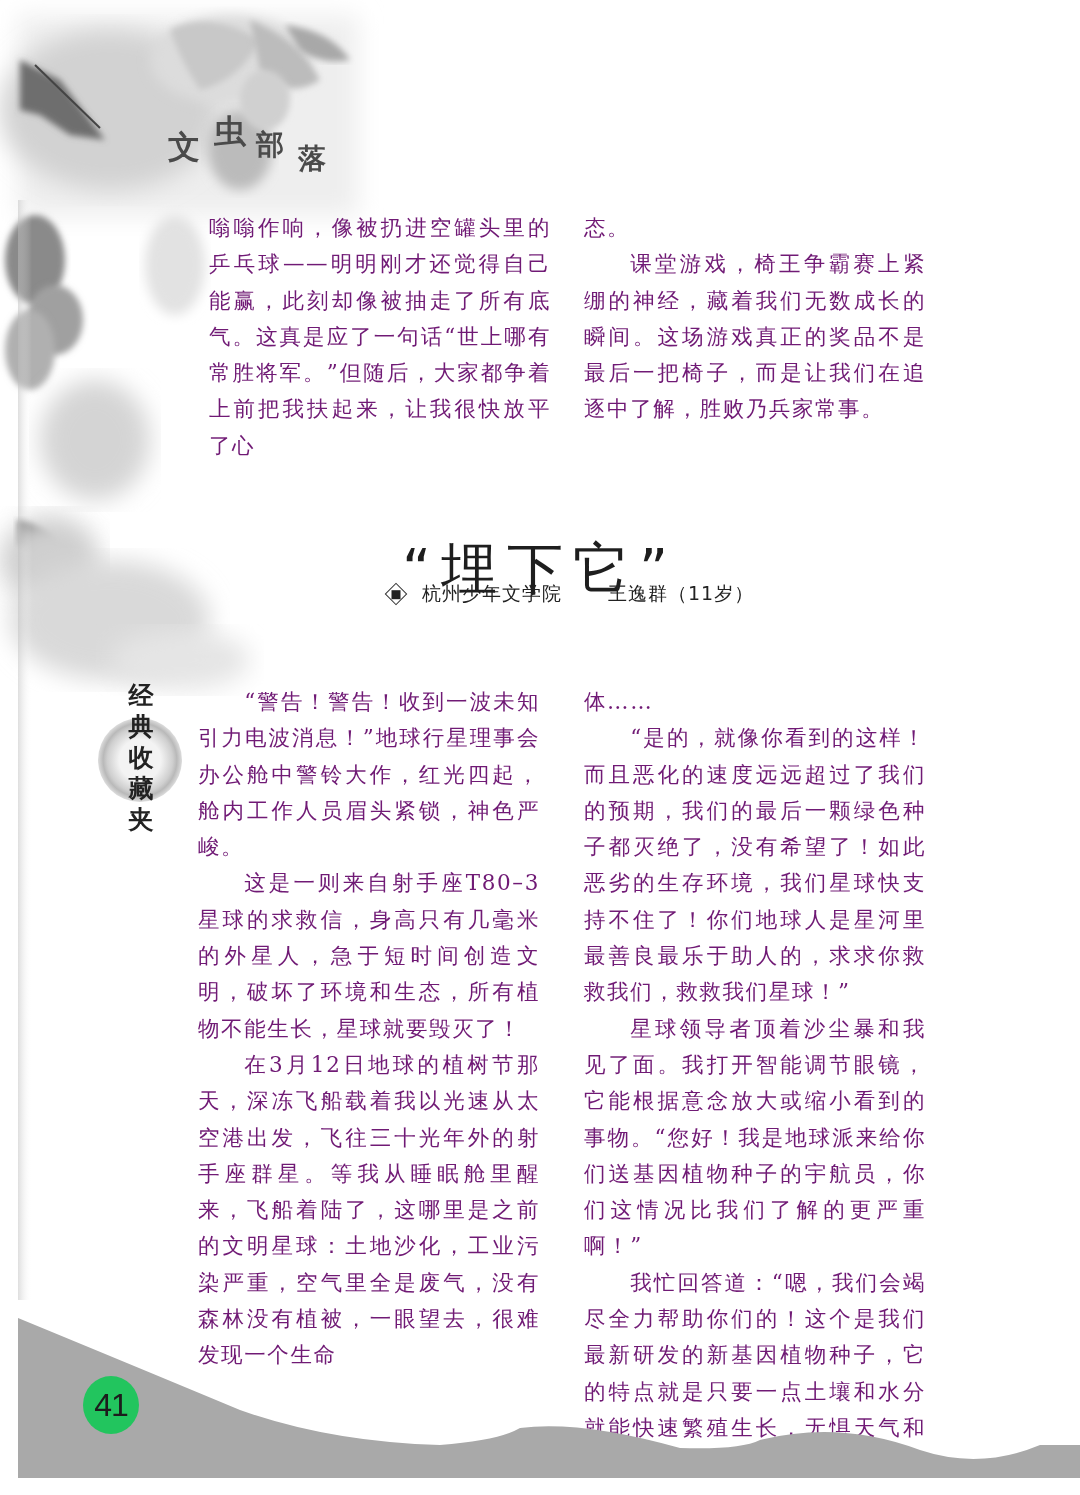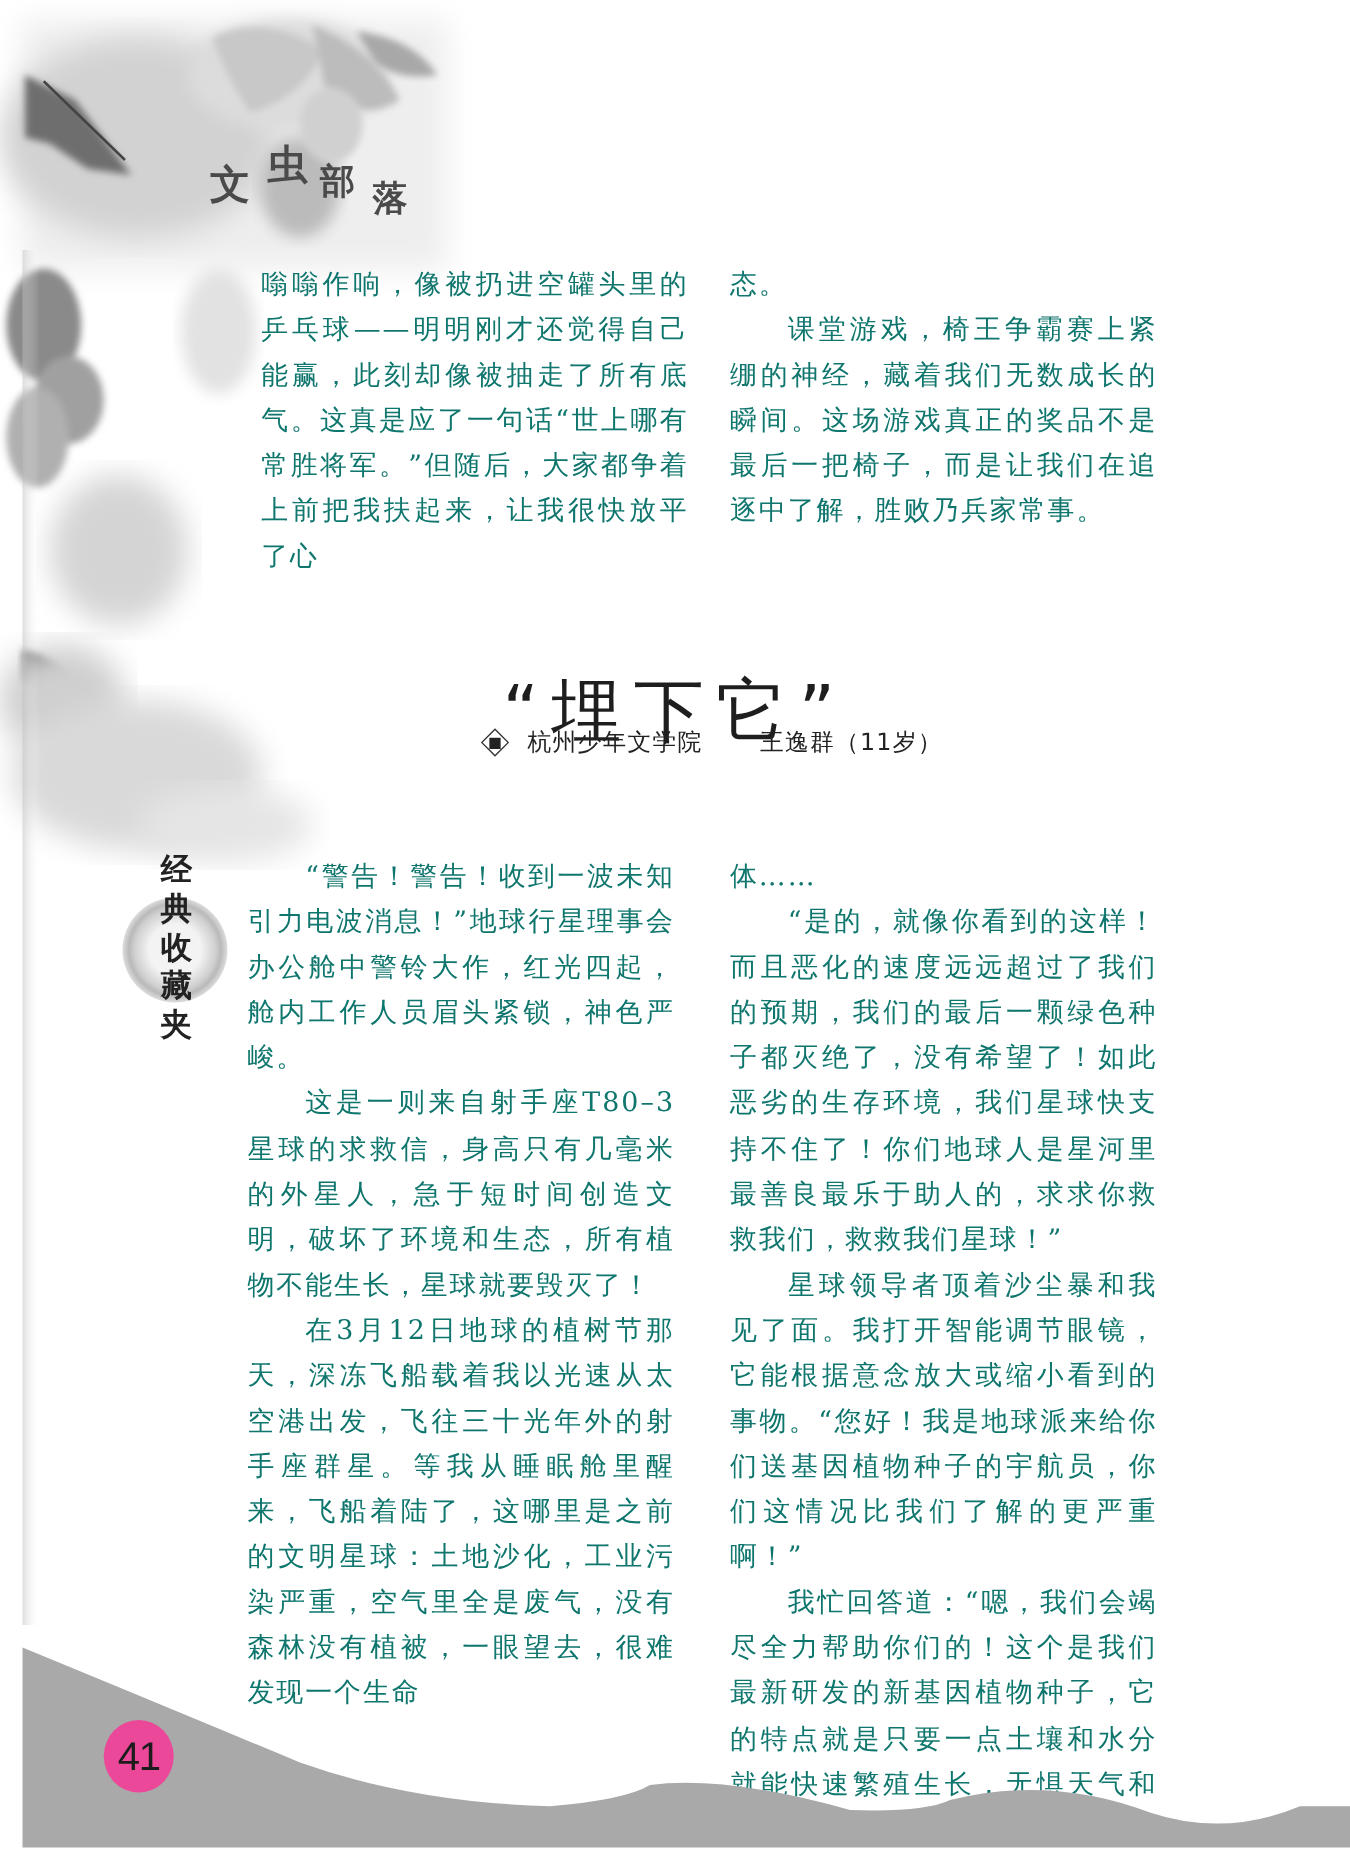--- a/index.html
+++ b/index.html
@@ -14,21 +14,21 @@
       position: absolute; font-family: "DejaVu Sans", sans-serif; font-weight: bold;
       color: #4a4a4a; font-size: 30px; line-height: 30px;
     }
     .section-logo .c0 { left: 0px; top: 20px; font-size: 32px; }
     .section-logo .c1 { left: 46px; top: 4px; font-size: 32px; }
     .section-logo .c2 { left: 88px; top: 18px; font-size: 28px; }
     .section-logo .c3 { left: 130px; top: 32px; font-size: 28px; }
 
     .body-text {
       font-family: "DejaVu Serif", "Liberation Serif", serif;
-      font-size: 21.5px; color: #0f766e; line-height: 36.3px;
+      font-size: 21.5px; color: #701a75; line-height: 36.3px;
       letter-spacing: 1.6px; text-align: justify; margin: 0;
     }
     .col { position: absolute; width: 342px; }
     .col p { margin: 0; }
     .col p.indent { text-indent: 2.15em; }
     .col p.noindent { text-indent: 0; }
 
     .col-tl { left: 209px; top: 210px; }
     .col-tr { left: 584px; top: 210px; }
     .col-bl { left: 198px; top: 684px; }
@@ -64,21 +64,21 @@
     .badge .label {
       position: absolute; left: 28px; top: 0; width: 34px;
       font-family: "DejaVu Sans", sans-serif; font-size: 25px; line-height: 31px;
       color: #222; font-weight: bold; text-align: center;
     }
 
     .wave { position: absolute; left: 0; top: 1300px; width: 1080px; height: 195px; }
 
     .page-number {
       position: absolute; left: 83px; top: 1376px; width: 56px; height: 58px;
-      border-radius: 50%; background: #ec4899;
+      border-radius: 50%; background: #22c55e;
       display: flex; align-items: center; justify-content: center;
       font-family: "Liberation Sans", sans-serif; font-size: 32px; color: #1c1c1c;
       letter-spacing: -1px;
     }
   </style>
 </head>
 <body>
 
 <div class="page">
 

